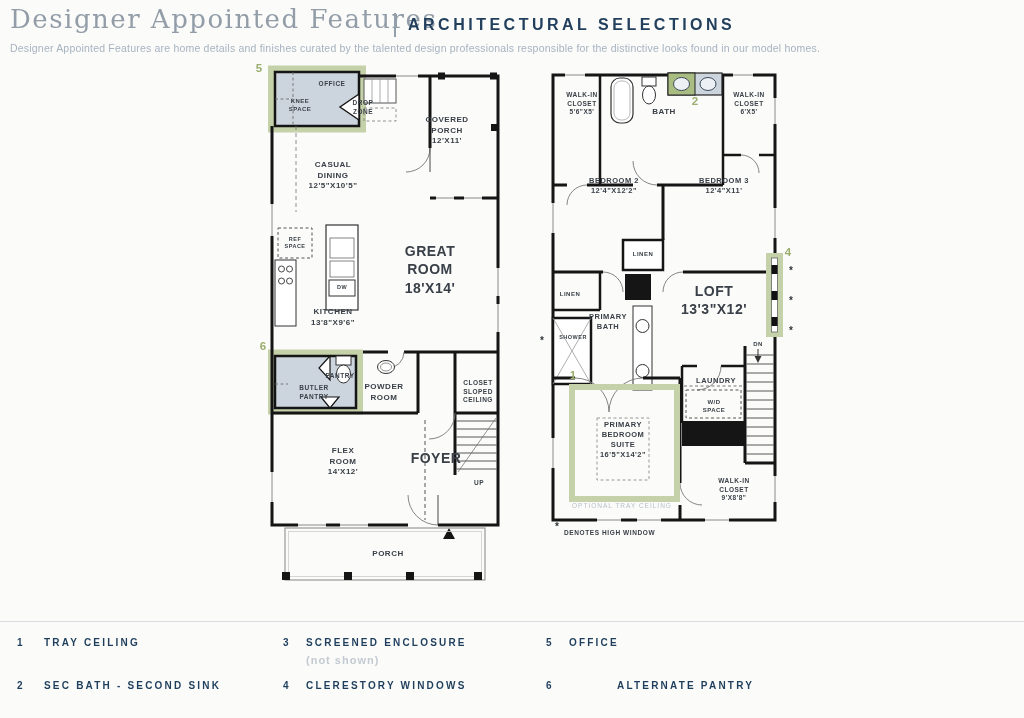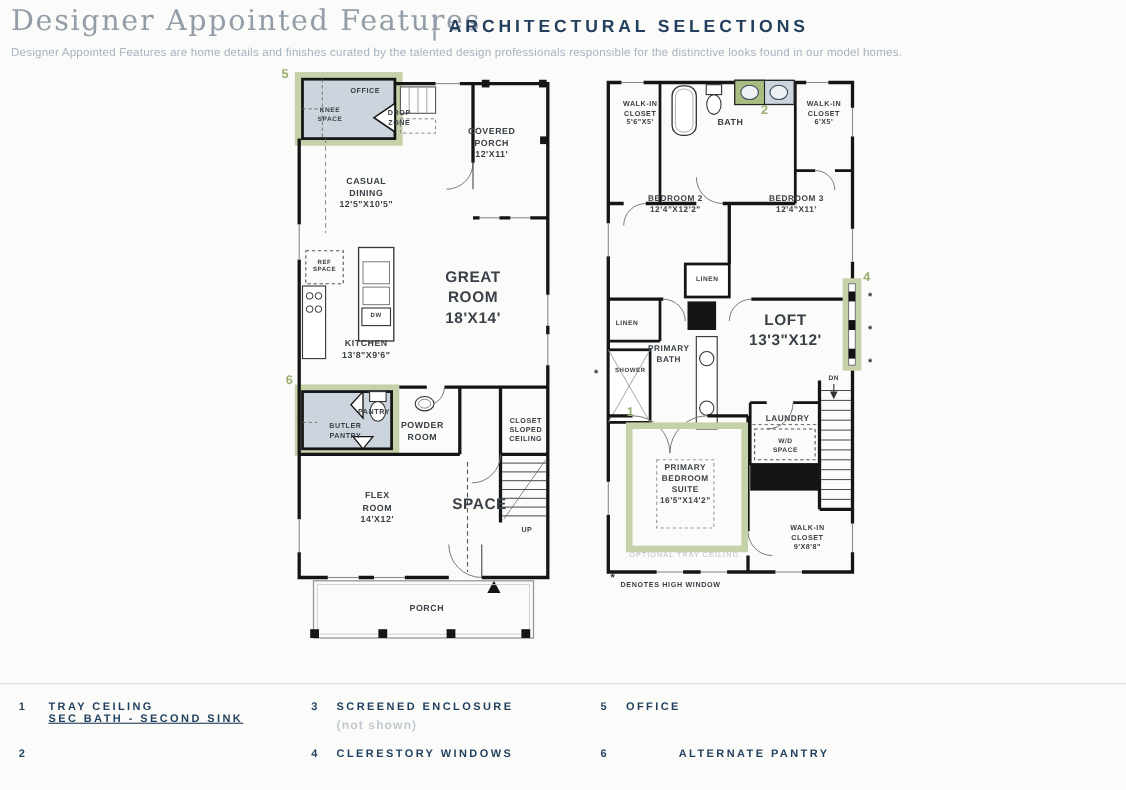--- a/index.html
+++ b/index.html
@@ -259,21 +259,21 @@
 <div class="lbl s65" style="left:314px;top:393px;">BUTLER
 PANTRY</div>
 <div class="lbl s8" style="left:384px;top:393px;">POWDER
 ROOM</div>
 <div class="lbl s65" style="left:478px;top:392px;">CLOSET
 SLOPED
 CEILING</div>
 <div class="lbl s8" style="left:343px;top:462px;">FLEX
 ROOM
 14'X12'</div>
-<div class="lbl s85" style="left:436px;top:458px;">SPACE</div>
+<div class="lbl s85" style="left:436px;top:458px;">FOYER</div>
 <div class="lbl s65" style="left:479px;top:483px;">UP</div>
 <div class="lbl s8" style="left:388px;top:554px;">PORCH</div>
 <div class="marker" style="left:259px;top:68px;">5</div>
 <div class="marker" style="left:263px;top:346px;">6</div>
 
 <div class="lbl s65" style="left:582px;top:104px;">WALK-IN
 CLOSET
 5'6"X5'</div>
 <div class="lbl s8" style="left:664px;top:112px;">BATH</div>
 <div class="lbl s65" style="left:749px;top:104px;">WALK-IN
@@ -309,21 +309,21 @@
 <div class="ast" style="left:791px;top:300px;">*</div>
 <div class="ast" style="left:791px;top:330px;">*</div>
 <div class="ast" style="left:542px;top:340px;">*</div>
 <div class="ast" style="left:557px;top:526px;">*</div>
 <div class="footnote" style="left:564px;top:529px;">DENOTES HIGH WINDOW</div>
 
 <div class="legend-line"></div>
 <div class="lg-num" style="left:17px;top:637px;">1</div>
 <div class="lg-label" style="left:44px;top:637px;">TRAY CEILING</div>
 <div class="lg-num" style="left:17px;top:680px;">2</div>
-<div class="lg-label" style="left:44px;top:648px;text-decoration:underline;">SEC BATH - SECOND SINK</div>
+<div class="lg-label" style="left:44px;top:680px;">SEC BATH - SECOND SINK</div>
 <div class="lg-num" style="left:283px;top:637px;">3</div>
 <div class="lg-label" style="left:306px;top:637px;">SCREENED ENCLOSURE</div>
 <div class="lg-note" style="left:306px;top:654px;">(not shown)</div>
 <div class="lg-num" style="left:283px;top:680px;">4</div>
 <div class="lg-label" style="left:306px;top:680px;">CLERESTORY WINDOWS</div>
 <div class="lg-num" style="left:546px;top:637px;">5</div>
 <div class="lg-label" style="left:569px;top:637px;">OFFICE</div>
 <div class="lg-num" style="left:546px;top:680px;">6</div>
 <div class="lg-label" style="left:569px;top:680px;margin-left:48px;">ALTERNATE PANTRY</div>
 

